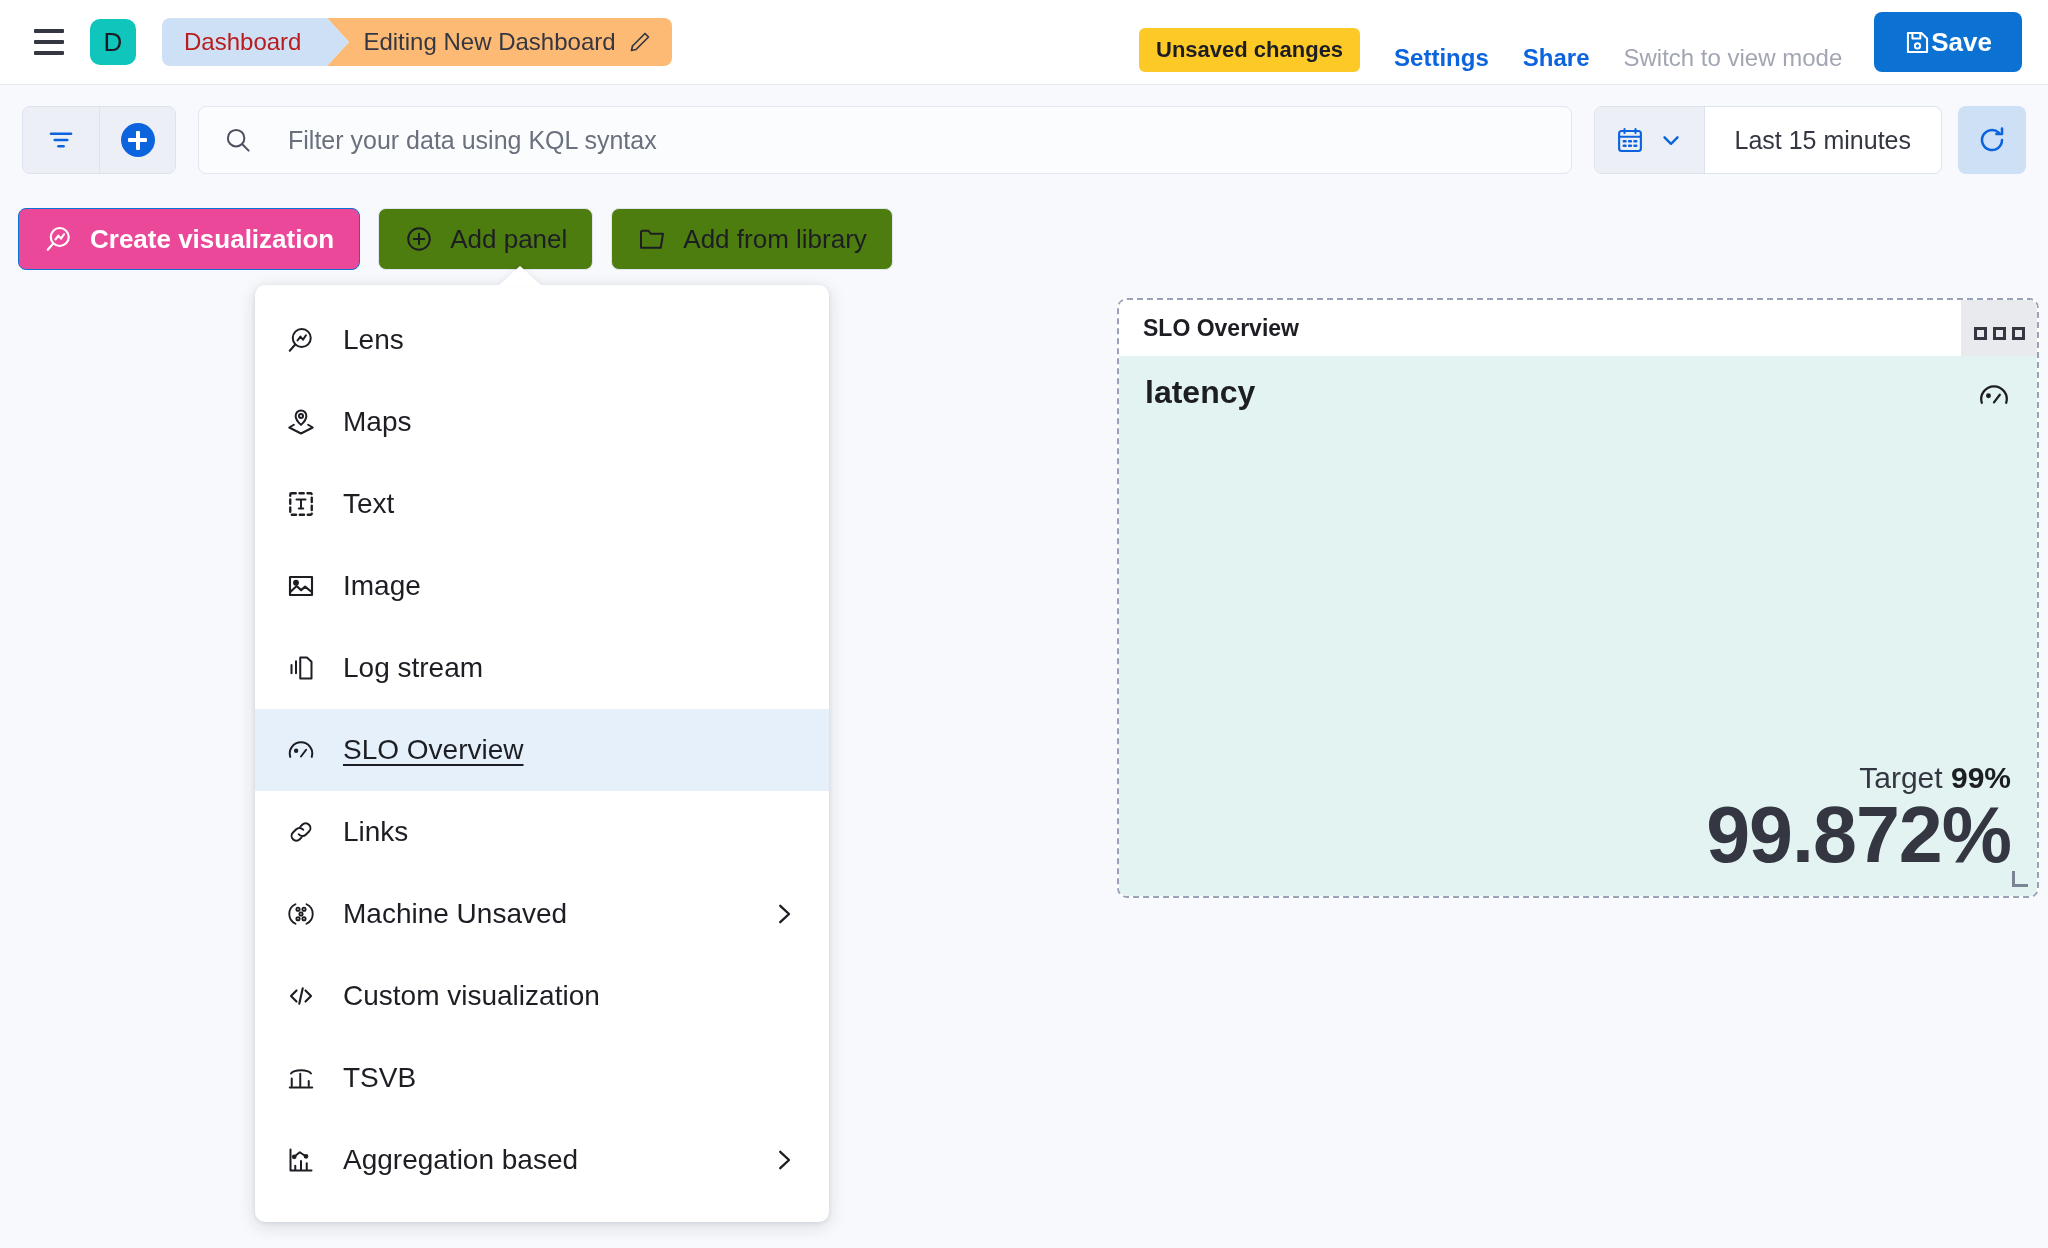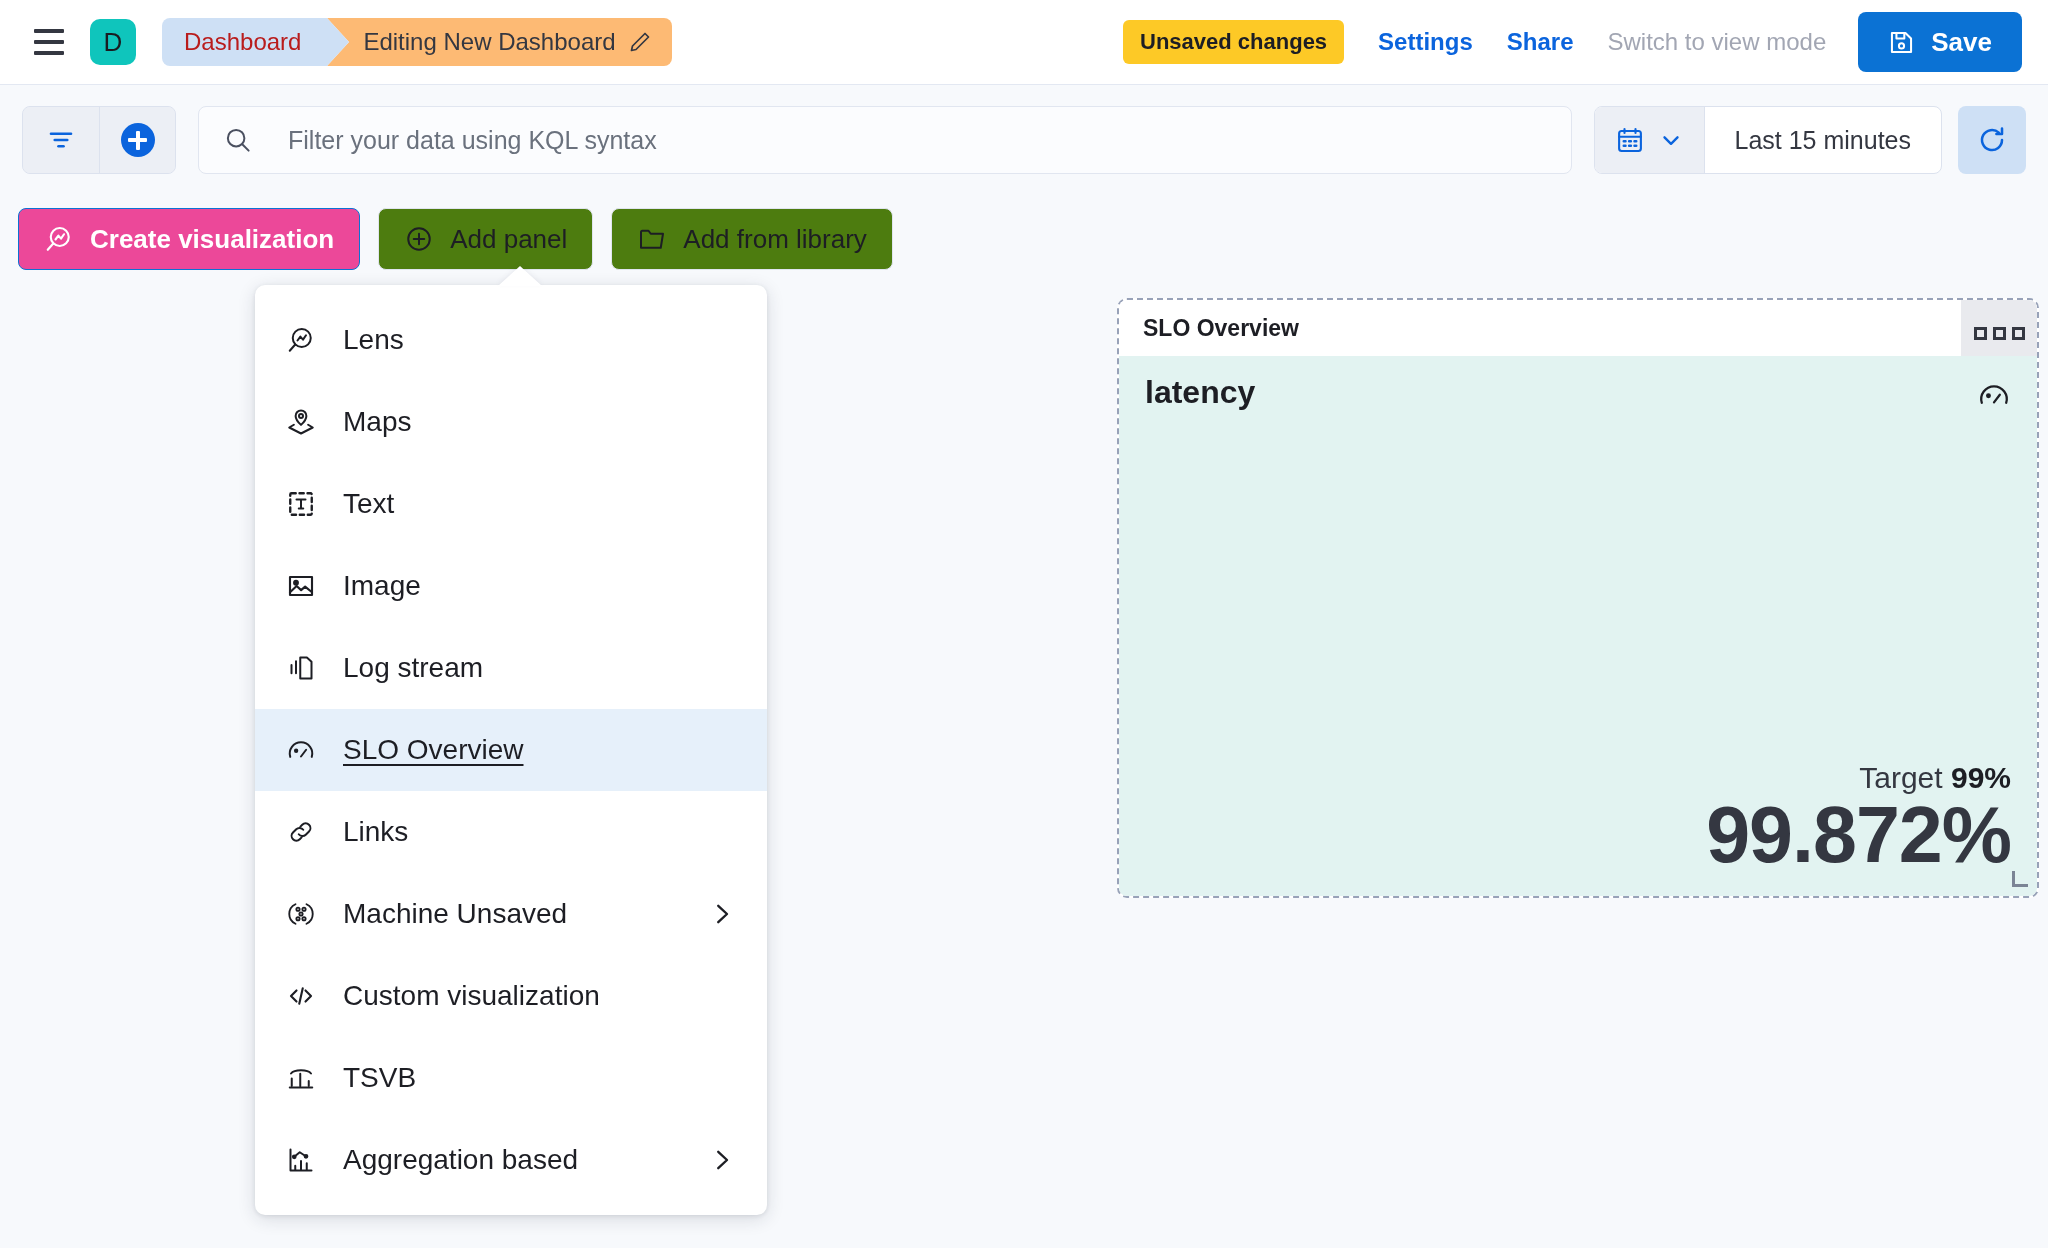--- a/index.html
+++ b/index.html
@@ -117,21 +117,21 @@
   }
   .pencil-icon {
     margin-left: 12px;
     display: inline-flex;
     align-items: center;
   }
 
   .header-right {
     margin-left: auto;
     display: flex;
-    align-items: center;
+    align-items: flex-end;
     gap: 0;
     flex: 0 0 auto;
   }
 
   .badge-unsaved {
     background: #FDC926;
     color: #1D1E24;
     font-size: 22px;
     font-weight: bold;
     padding: 9px 17px;
@@ -159,21 +159,20 @@
     color: #FFFFFF;
     border: none;
     border-radius: 8px;
     height: 60px;
     padding: 0 30px;
     font-size: 26px;
     font-weight: bold;
     font-family: "Liberation Sans", sans-serif;
     display: flex;
     align-items: center;
-    gap: 16px;
     cursor: pointer;
   }
 
   
   .querybar {
     position: absolute;
     top: 85px; left: 0;
     width: 2048px;
     height: 110px;
     background: #F7F9FC;
@@ -315,25 +314,25 @@
     width: 2048px;
     height: 965px;
     background: #F7F9FC;
   }
 
   
   .popover {
     position: absolute;
     left: 255px;
     top: 285px;
-    width: 512px;
+    width: 574px;
     background: #FFFFFF;
     border-radius: 10px;
     box-shadow: 0 4px 18px rgba(26,35,60,0.14), 0 1px 4px rgba(26,35,60,0.10);
-    padding: 14px 0 14px 0;
+    padding: 14px 0 21px 0;
     z-index: 60;
   }
   .popover-arrow {
     position: absolute;
     top: -19px;
     left: 243px;
     width: 0; height: 0;
     border-left: 22px solid transparent;
     border-right: 22px solid transparent;
     border-bottom: 20px solid #FFFFFF;

